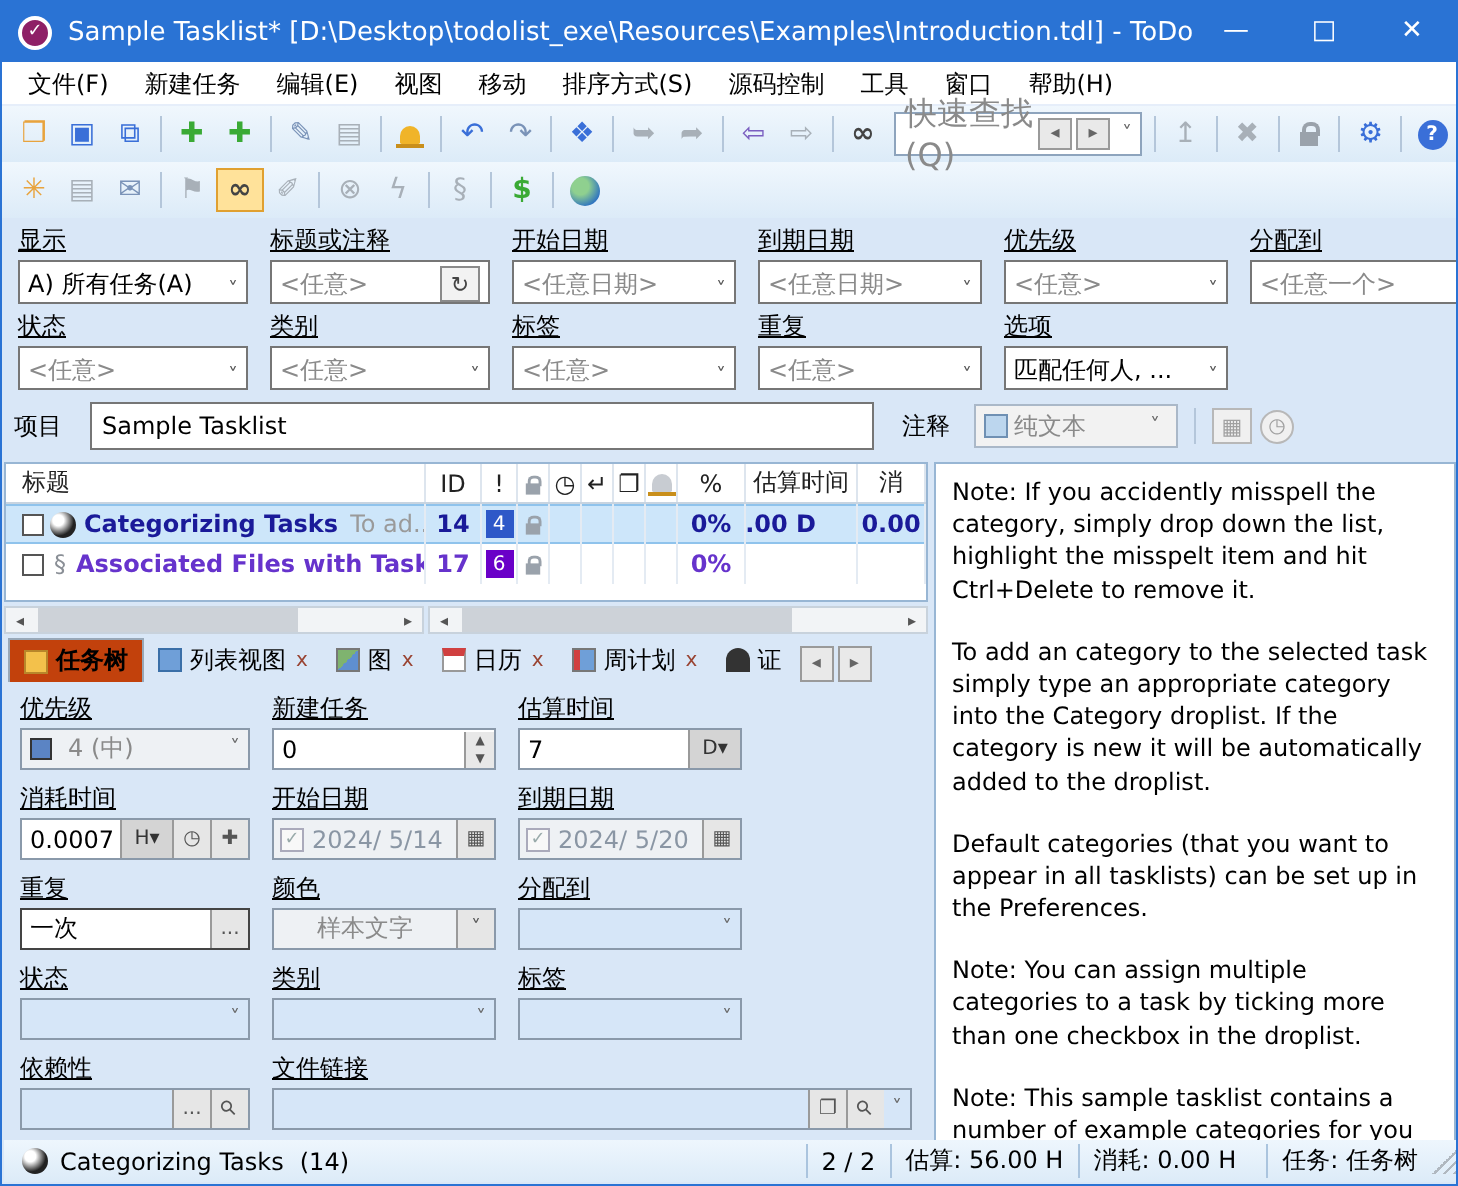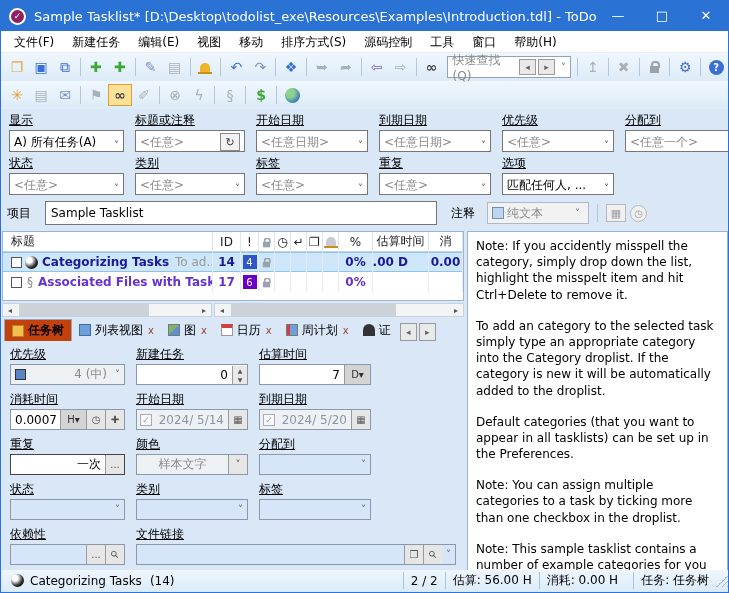--- a/index.html
+++ b/index.html
@@ -28,21 +28,21 @@
   .hl { background:#ffe29a; border:1px solid #e0a030; }
   .bell { width:10px; height:9px; background:#f0b429; border-radius:6px 6px 1px 1px; position:relative; }
   .bell:after { content:""; position:absolute; left:-2px; bottom:-2px; width:14px; height:2px; background:#c98f1b; }
   .lockshape { width:9px; height:7px; background:#9aa2ab; position:relative; margin-top:5px; }
   .lockshape:before { content:""; position:absolute; top:-5px; left:1px; width:5px; height:5px;
                       border:2px solid #9aa2ab; border-bottom:none; border-radius:4px 4px 0 0; }
   .globe { width:15px; height:15px; border-radius:50%; background:radial-gradient(circle at 35% 35%, #8fd08f 0 30%, #2f74c0 75%); }
   .helpbtn { width:15px; height:15px; border-radius:50%; background:#3a6fd8; color:#fff; font-size:10px; font-weight:bold;
              display:flex; align-items:center; justify-content:center; }
   .searchbox { width:152px; height:22px; background:#fff; border:1px solid #8ea4bd; display:flex; align-items:center; padding-left:5px; margin:0 3px; }
-  .searchbox .ph { color:#8a8a8a; flex:1; font-size:12px; }
+  .searchbox .ph { color:#8a8a8a; flex:1; font-size:16px; }
   .minibtn { width:17px; height:16px; background:#e9e9e9; border:1px solid #9a9a9a; font-size:9px; color:#666;
              display:flex; align-items:center; justify-content:center; margin-right:2px; }
   .dropglyph { color:#666; font-size:10px; padding:0 4px; }
 
   
   .filters { padding:3px 8px 0 8px; }
   .frow { display:flex; margin-bottom:3px; }
   .fgroup { margin-right:11px; }
   .flabel { font-size:12px; text-decoration:underline; margin-bottom:1px; white-space:nowrap; }
   .combo { height:22px; border:1px solid #767676; background:#ffffff; display:flex; align-items:flex-end; padding:0 4px; font-size:12px; }
@@ -108,21 +108,21 @@
   .tabx { color:#943; font-size:10px; margin-left:5px; }
   .tabscroll { margin-left:2px; display:flex; }
   .tabscroll .minibtn { height:18px; }
 
   
   .attrs { flex:1; padding:5px 8px 0 8px; background:#d9e7f7; font-size:12px; }
   .arow { display:flex; margin-bottom:6px; }
   .agroup { margin-right:11px; }
   .alabel { text-decoration:underline; margin-bottom:1px; white-space:nowrap; }
   .afield { height:21px; border:1px solid #8a99aa; background:#fff; display:flex; align-items:center; font-size:12px; }
-  .afield .txt { flex:1; padding:0 4px; white-space:nowrap; overflow:hidden;text-align:right; }
+  .afield .txt { flex:1; padding:0 4px; white-space:nowrap; overflow:hidden; }
   .afield.dis { background:#eef1f4; color:#8a8a8a; }
   .afield.blue { background:#d6e6f8; }
   .unitbtn { width:26px; height:19px; background:#d4d4d4; border-left:1px solid #9a9a9a; font-size:10px; color:#333;
              display:flex; align-items:center; justify-content:center; }
   .sqbtn { width:19px; height:19px; background:#e6e6e6; border-left:1px solid #9a9a9a; font-size:10px; color:#555;
            display:flex; align-items:center; justify-content:center; }
   .spin { width:15px; display:flex; flex-direction:column; border-left:1px solid #9a9a9a; }
   .spin span { height:9px; background:#e8e8e8; font-size:6px; color:#555; text-align:center; line-height:9px; }
   .prisq { width:11px; height:11px; background:#5b84c4; border:1px solid #333; margin:0 4px; flex:0 0 auto; }
   .datechk { width:12px; height:12px; border:1px solid #aab; background:#f8f8f8; color:#9aa; font-size:9px; line-height:11px;

